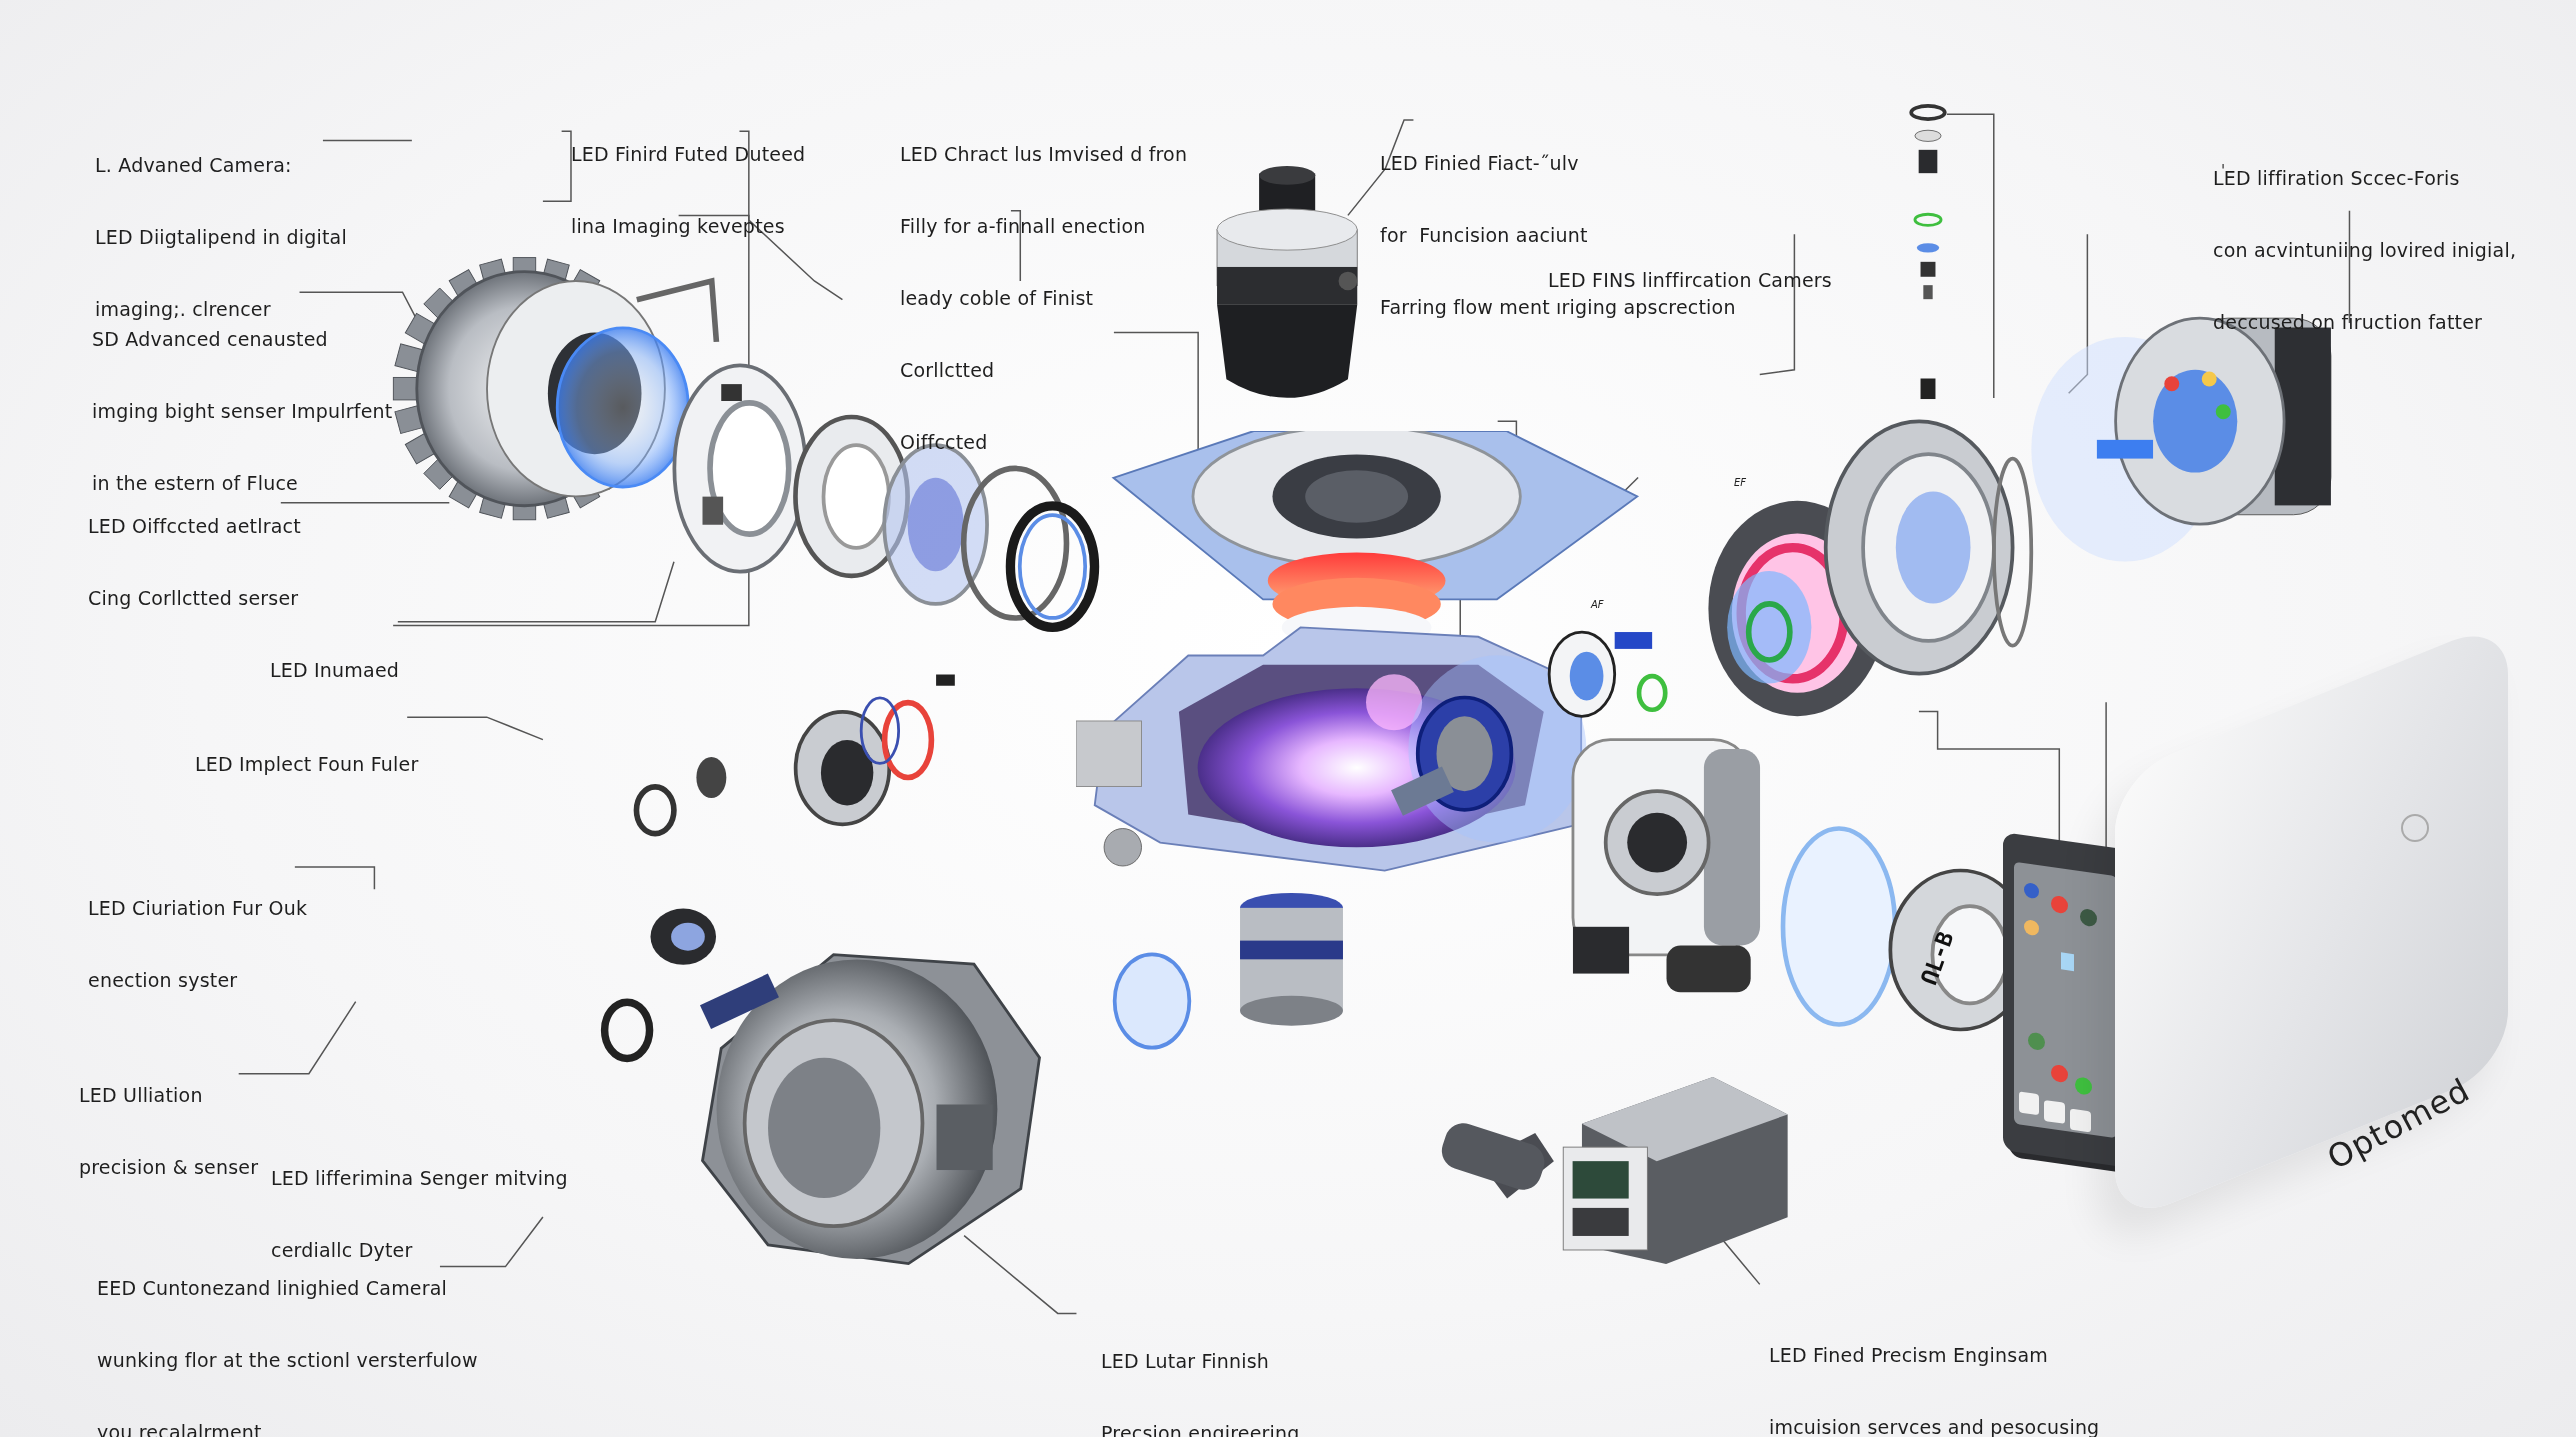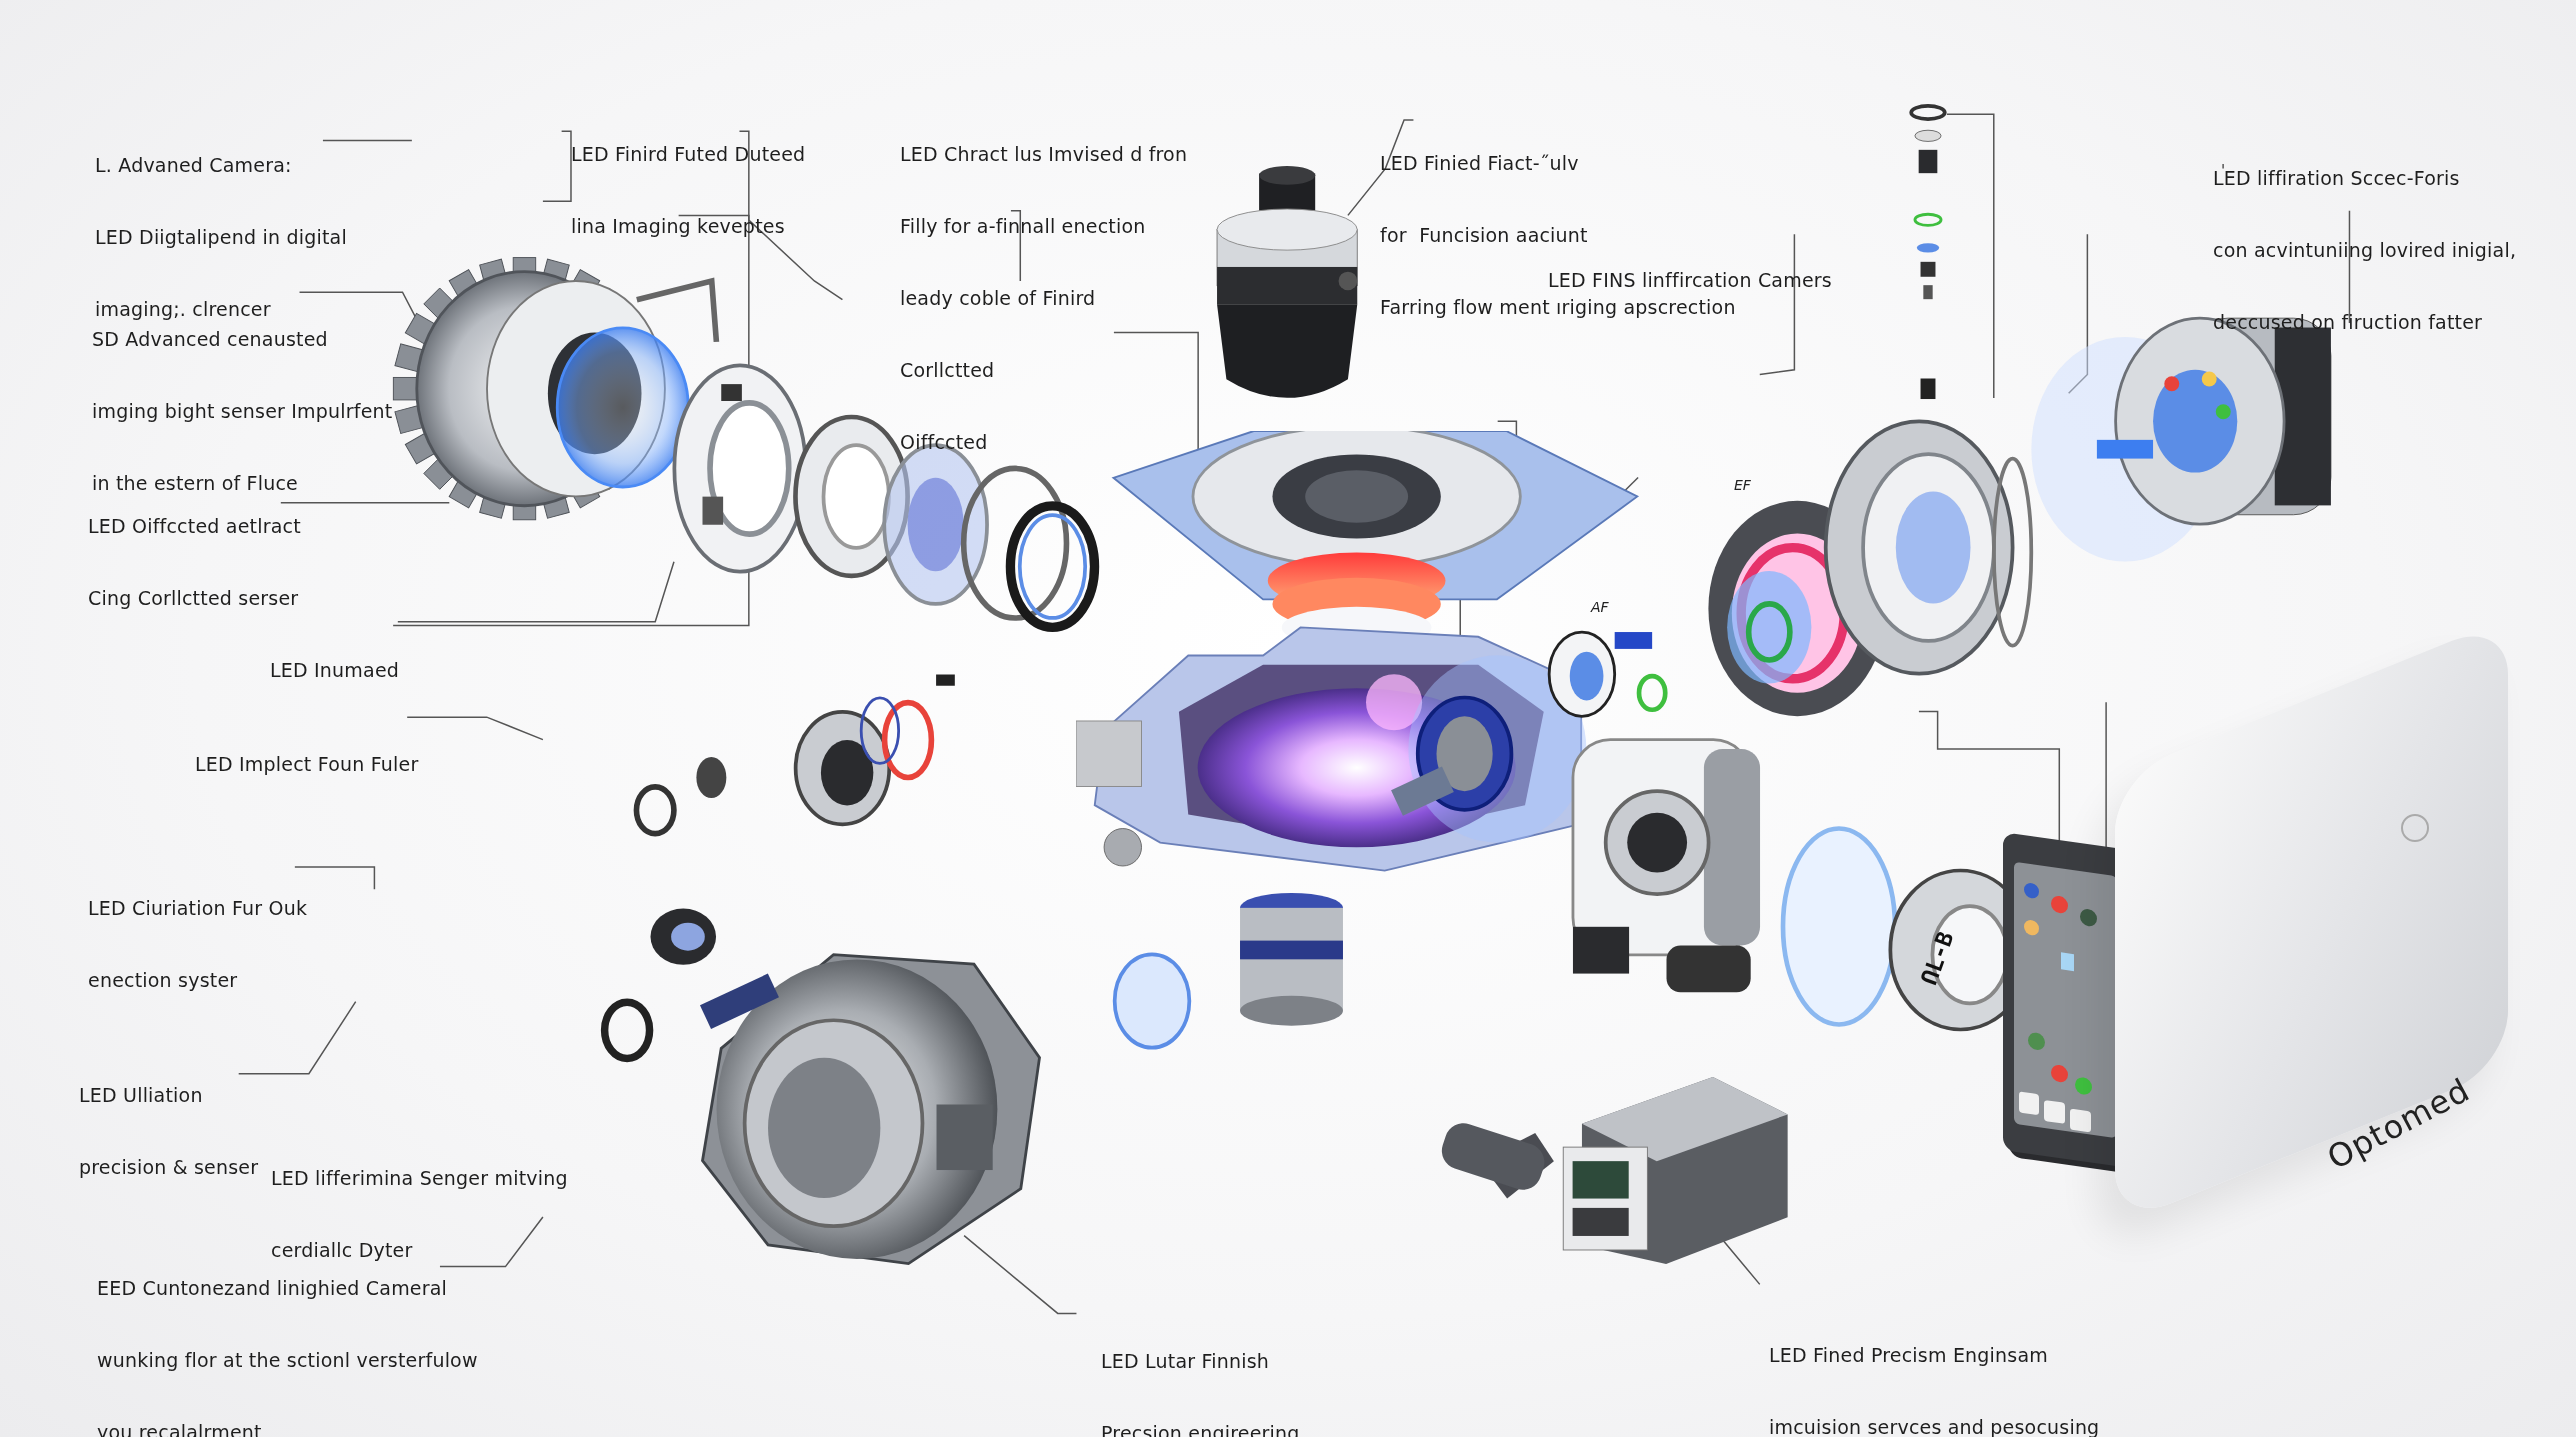--- a/index.html
+++ b/index.html
@@ -8,21 +8,21 @@
   #canvas{position:absolute;left:0;top:0;width:2576px;height:1438px;
           background:radial-gradient(ellipse at 50% 45%,#ffffff 0%,#f6f6f7 60%,#ececee 100%);}
   .label{position:absolute;font-size:19px;line-height:24px;white-space:pre;letter-spacing:0.2px;color:#1e1e1e;}
   .label span{display:block;}
   svg.leaders{position:absolute;left:0;top:0;width:2576px;height:1438px;pointer-events:none;}
   .part{position:absolute;}
   .brand{position:absolute;font-family:"DejaVu Sans",sans-serif;font-size:32px;color:#222;
          transform:rotate(-28deg);letter-spacing:0.9px;}
   .ring-text{position:absolute;font-family:"DejaVu Sans Mono",monospace;font-size:22.5px;font-weight:bold;
              color:#111;transform:rotate(-70deg);}
-  .mini{position:absolute;font-size:14px;color:#222;font-style:italic;}
+  .mini{position:absolute;font-size:10px;color:#222;font-style:italic;}
 </style>
 </head>
 <body>
 
 <div id="canvas">
 
   <svg class="leaders" viewBox="0 0 2752 1536">
     <g stroke="#555" stroke-width="1.6" fill="none">
 
       <polyline points="345,150 440,150"></polyline>
@@ -329,21 +329,21 @@
     <span>LED Diigtalipend in digital</span>
     <span>imaging;. clrencer</span>
   </div>
   <div class="label" style="left:571px;top:94px">
     <span>LED Finird Futed Duteed</span>
     <span>lina Imaging keveptes</span>
   </div>
   <div class="label" style="left:900px;top:94px">
     <span>LED Chract lus Imvised d fron</span>
     <span>Filly for a-finnall enection</span>
-    <span>leady coble of Finird</span>
+    <span>leady coble of Finist</span>
     <span>Corllctted</span>
     <span>Oiffccted</span>
   </div>
   <div class="label" style="left:1380px;top:103px">
     <span>LED Finied Fiact-˝ulv</span>
     <span>for  Funcision aaciunt</span>
     <span>Farring flow ment ıriging apscrection</span>
   </div>
   <div class="label" style="left:1548px;top:220px">
     <span>LED FINS linffircation Camers</span>

